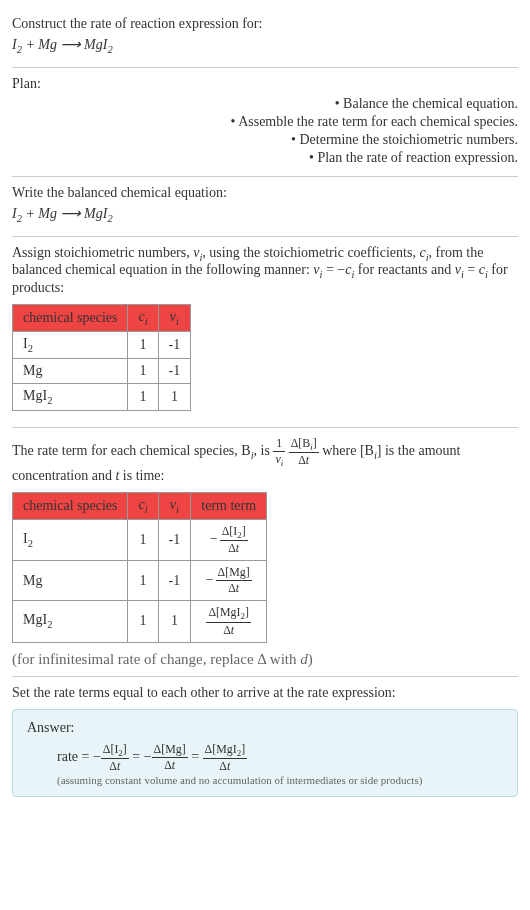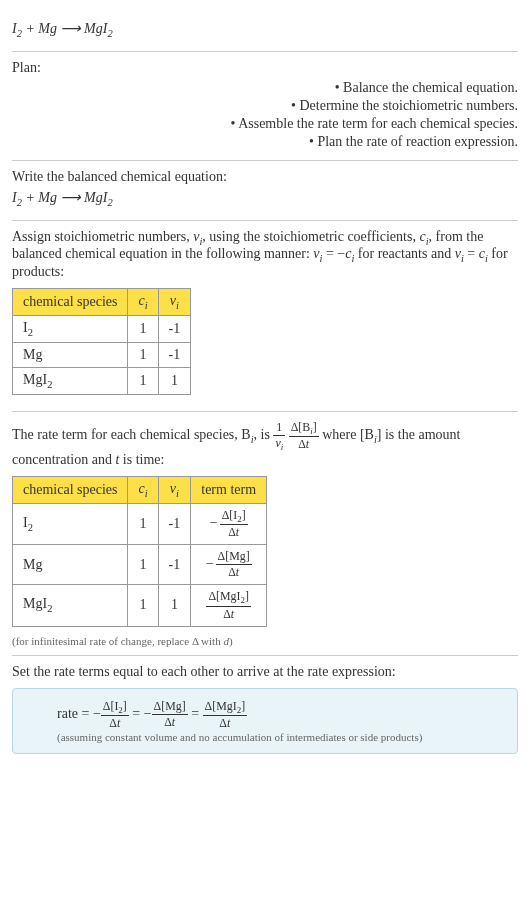--- a/index.html
+++ b/index.html
@@ -42,42 +42,42 @@
       border-collapse: collapse;
       margin: 8px 0;
     }
     table td, table th {
       border: 1px solid #999;
       padding: 4px 10px;
       text-align: center;
       font-weight: normal;
     }
     table th {
-      background: #fde047;
+      background: #ef4444;
     }
     .italic {
       font-style: italic;
     }
     .frac {
       display: inline-block;
       vertical-align: middle;
       text-align: center;
       font-size: 0.85em;
     }
     .frac .num {
       display: block;
       border-bottom: 1px solid #333;
       padding: 0 2px;
     }
     .frac .den {
       display: block;
       padding: 0 2px;
     }
     .small-note {
-      font-size: 11px;
+      font-size: 15px;
       color: #666;
       margin-top: 4px;
     }
     .answer-box {
       background: #e8f4f8;
       border: 1px solid #b8d8e0;
       border-radius: 4px;
       padding: 10px 14px;
       margin-top: 8px;
     }
@@ -94,29 +94,30 @@
       margin-left: 30px;
     }
     .neg {
       margin-right: 2px;
     }
   </style>
 </head>
 <body>
 
 <div class="section">
+  <div>Construct the rate of reaction expression for:</div>
   <div class="equation">I<sub>2</sub> + Mg ⟶ MgI<sub>2</sub></div>
 </div>
 
 <div class="section">
   <div>Plan:</div>
   <div class="bullet-list">
     <div class="bullet-item">• Balance the chemical equation.</div>
+    <div class="bullet-item">• Assemble the rate term for each chemical species.</div>
     <div class="bullet-item">• Determine the stoichiometric numbers.</div>
-    <div class="bullet-item">• Assemble the rate term for each chemical species.</div>
     <div class="bullet-item">• Plan the rate of reaction expression.</div>
   </div>
 </div>
 
 <div class="section">
   <div>Write the balanced chemical equation:</div>
   <div class="equation">I<sub>2</sub> + Mg ⟶ MgI<sub>2</sub></div>
 </div>
 
 <div class="section">
@@ -178,16 +179,17 @@
       <td><span class="frac"><span class="num">Δ[MgI<sub>2</sub>]</span><span class="den">Δ<span class="italic">t</span></span></span></td>
     </tr>
   </tbody>
     </table>
   <div class="small-note">(for infinitesimal rate of change, replace Δ with <span class="italic">d</span>)</div>
 </div>
 
 <div class="section" style="border-bottom:none">
   <div>Set the rate terms equal to each other to arrive at the rate expression:</div>
   <div class="answer-box">
+    <div class="answer-label">Answer:</div>
     <div class="answer-content">rate = −<span class="frac"><span class="num">Δ[I<sub>2</sub>]</span><span class="den">Δ<span class="italic">t</span></span></span> = −<span class="frac"><span class="num">Δ[Mg]</span><span class="den">Δ<span class="italic">t</span></span></span> = <span class="frac"><span class="num">Δ[MgI<sub>2</sub>]</span><span class="den">Δ<span class="italic">t</span></span></span></div>
     <div class="answer-note">(assuming constant volume and no accumulation of intermediates or side products)</div>
   </div>
 </div>
 
 </body></html>

